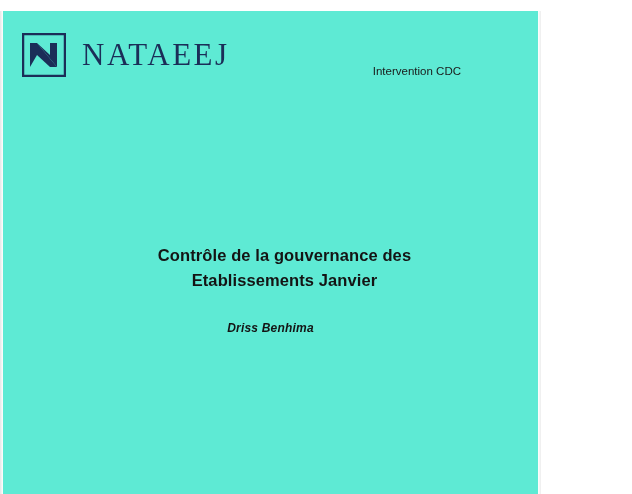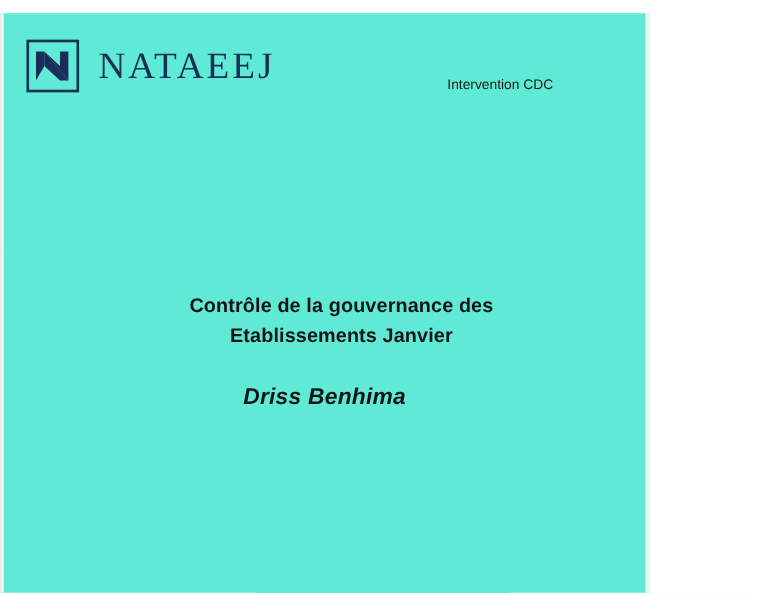--- a/index.html
+++ b/index.html
@@ -91,21 +91,21 @@
   .title-line {
     font-size: 16.5px;
     font-weight: bold;
     color: #141414;
     line-height: 25px;
     letter-spacing: 0.1px;
     padding-left: 28px;
   }
   .author {
     margin-top: 28px;
-    font-size: 19px;
+    font-size: 12px;
     font-weight: bold;
     font-style: italic;
     color: #141414;
     letter-spacing: 0.2px;
   }
 
   
   .faint-mark {
     position: absolute;
     right: 82px;

